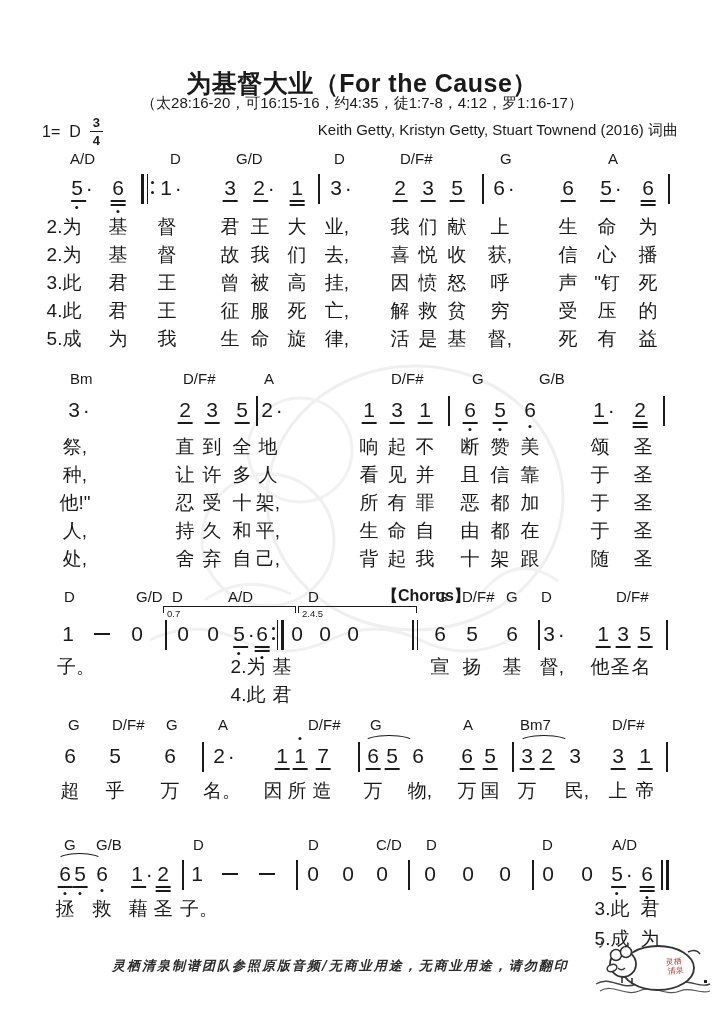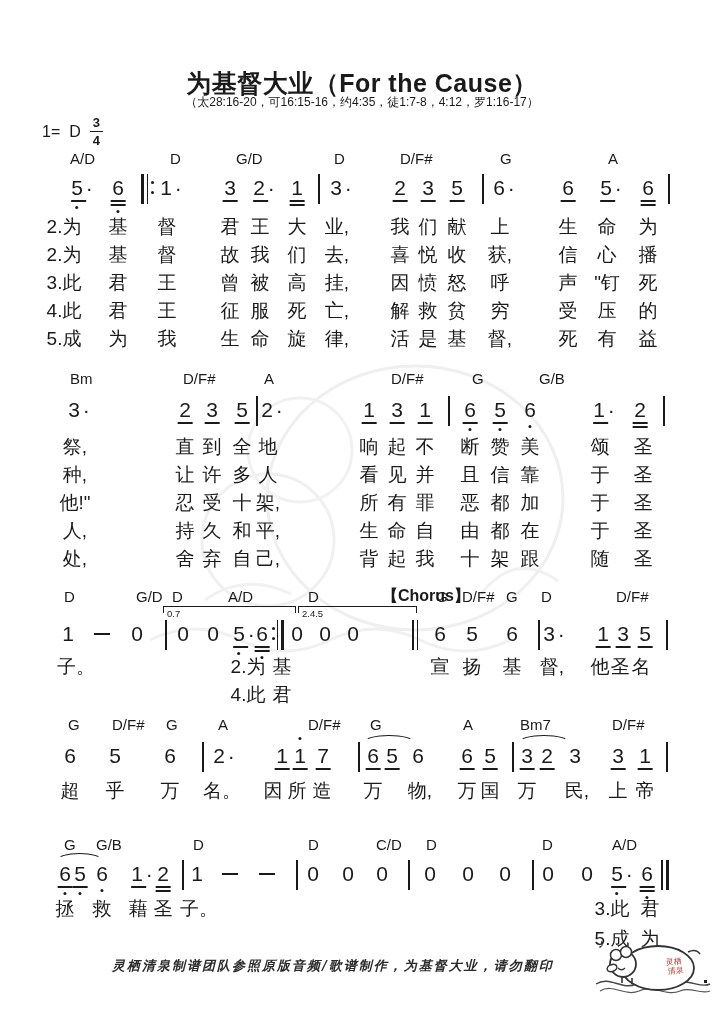--- a/index.html
+++ b/index.html
@@ -1,21 +1,21 @@
 <!DOCTYPE html>
 <html><head>
 <meta charset="utf-8">
 <style>
   html,body{margin:0;padding:0;background:#fff;}
   .page{position:relative;width:724px;height:1024px;background:#fff;overflow:hidden;
         font-family:"Liberation Sans",sans-serif;color:#1a1a1a;}
   .wm{position:absolute;left:0;top:0;pointer-events:none;}
   .title{position:absolute;top:50px;left:0;width:100%;text-align:center;
          font-size:25px;font-weight:700;letter-spacing:.5px;}
-  .scripture{position:absolute;top:94px;left:0;width:100%;text-align:center;font-size:12px;}
+  .scripture{position:absolute;top:94px;left:0;width:100%;text-align:center;font-size:15px;}
   .keyrow{position:absolute;left:42px;top:116px;display:flex;align-items:center;font-size:16px;}
   .keyrow .kp{margin-right:9px;}
   .frac{display:inline-flex;flex-direction:column;align-items:center;line-height:1;
         margin-left:9px;font-size:13px;font-weight:700;}
   .frac .t{border-bottom:1.4px solid #1a1a1a;padding:0 3px 2px;}
   .frac .b{padding-top:2px;}
   .credits{position:absolute;right:46px;top:121px;font-size:15px;}
   .ch{position:absolute;font-size:15px;font-weight:500;white-space:nowrap;}
   .chorus{position:absolute;font-size:16px;font-weight:700;white-space:nowrap;}
   .nt{position:absolute;font-size:21px;font-weight:500;line-height:1.1;
@@ -56,20 +56,21 @@
 
   <div class="keyrow">
     <span class="kp">1=</span>
     <span>D</span>
     <span class="frac">
       <span class="t">3</span>
       <span class="b">4</span>
     </span>
   </div>
 
+  <div class="credits">Keith Getty, Kristyn Getty, Stuart Townend (2016) 词曲</div>
 
   <div id="score">
       <div class="ch" style="left: 70px; top: 150px;">A/D</div>
       <div class="ch" style="left: 170px; top: 150px;">D</div>
       <div class="ch" style="left: 236px; top: 150px;">G/D</div>
       <div class="ch" style="left: 334px; top: 150px;">D</div>
       <div class="ch" style="left: 400px; top: 150px;">D/F#</div>
       <div class="ch" style="left: 500px; top: 150px;">G</div>
       <div class="ch" style="left: 608px; top: 150px;">A</div>
       <div class="nt" style="left: 82px; top: 176px;"><span>5</span><span class="dot">·</span><div class="ul" style="top: 24px; left: 0px;"></div><div class="oct" style="top: 30px; left: 4px;"></div></div>
@@ -393,21 +394,21 @@
       <div class="lyr" style="left: 102px; top: 896px;">救</div>
       <div class="lyr" style="left: 138px; top: 896px;">藉</div>
       <div class="lyr" style="left: 163px; top: 896px;">圣</div>
       <div class="lyr" style="left: 199px; top: 896px;">子。</div>
       <div class="lyr" style="left: 612px; top: 896px;">3.此</div>
       <div class="lyr" style="left: 650px; top: 896px;">君</div>
       <div class="lyr" style="left: 612px; top: 926px;">5.成</div>
       <div class="lyr" style="left: 650px; top: 926px;">为</div>
     </div>
 
-  <div class="footer">灵栖清泉制谱团队参照原版音频/歌谱制作，为基督大业，请勿翻印</div>
+  <div class="footer">灵栖清泉制谱团队参照原版音频/无商业用途，无商业用途，请勿翻印</div>
 
   <svg class="logo" width="122" height="76" viewBox="0 0 122 76">
     <path d="M4,56 c14,-9 26,7 40,0 c14,-7 28,7 42,0 c12,-6 22,5 32,0" fill="none" stroke="#444" stroke-width="1.4"></path>
     <path d="M8,63 c13,-8 25,6 39,0 c14,-7 27,6 41,0 c11,-5 20,4 30,0" fill="none" stroke="#555" stroke-width="1.2"></path>
     <ellipse cx="66" cy="40" rx="36" ry="22" fill="#fff" stroke="#333" stroke-width="1.8"></ellipse>
     <path d="M96,24 q8,-4 12,2" fill="none" stroke="#333" stroke-width="1.5"></path>
     <circle cx="31" cy="36" r="13" fill="#fff" stroke="#333" stroke-width="1.8"></circle>
     <circle cx="24" cy="27" r="5.5" fill="#fff" stroke="#333" stroke-width="1.5"></circle>
     <circle cx="34" cy="24" r="5.5" fill="#fff" stroke="#333" stroke-width="1.5"></circle>
     <ellipse cx="20" cy="40" rx="5" ry="3.4" fill="#fff" stroke="#333" stroke-width="1.5" transform="rotate(-20 20 40)"></ellipse>

